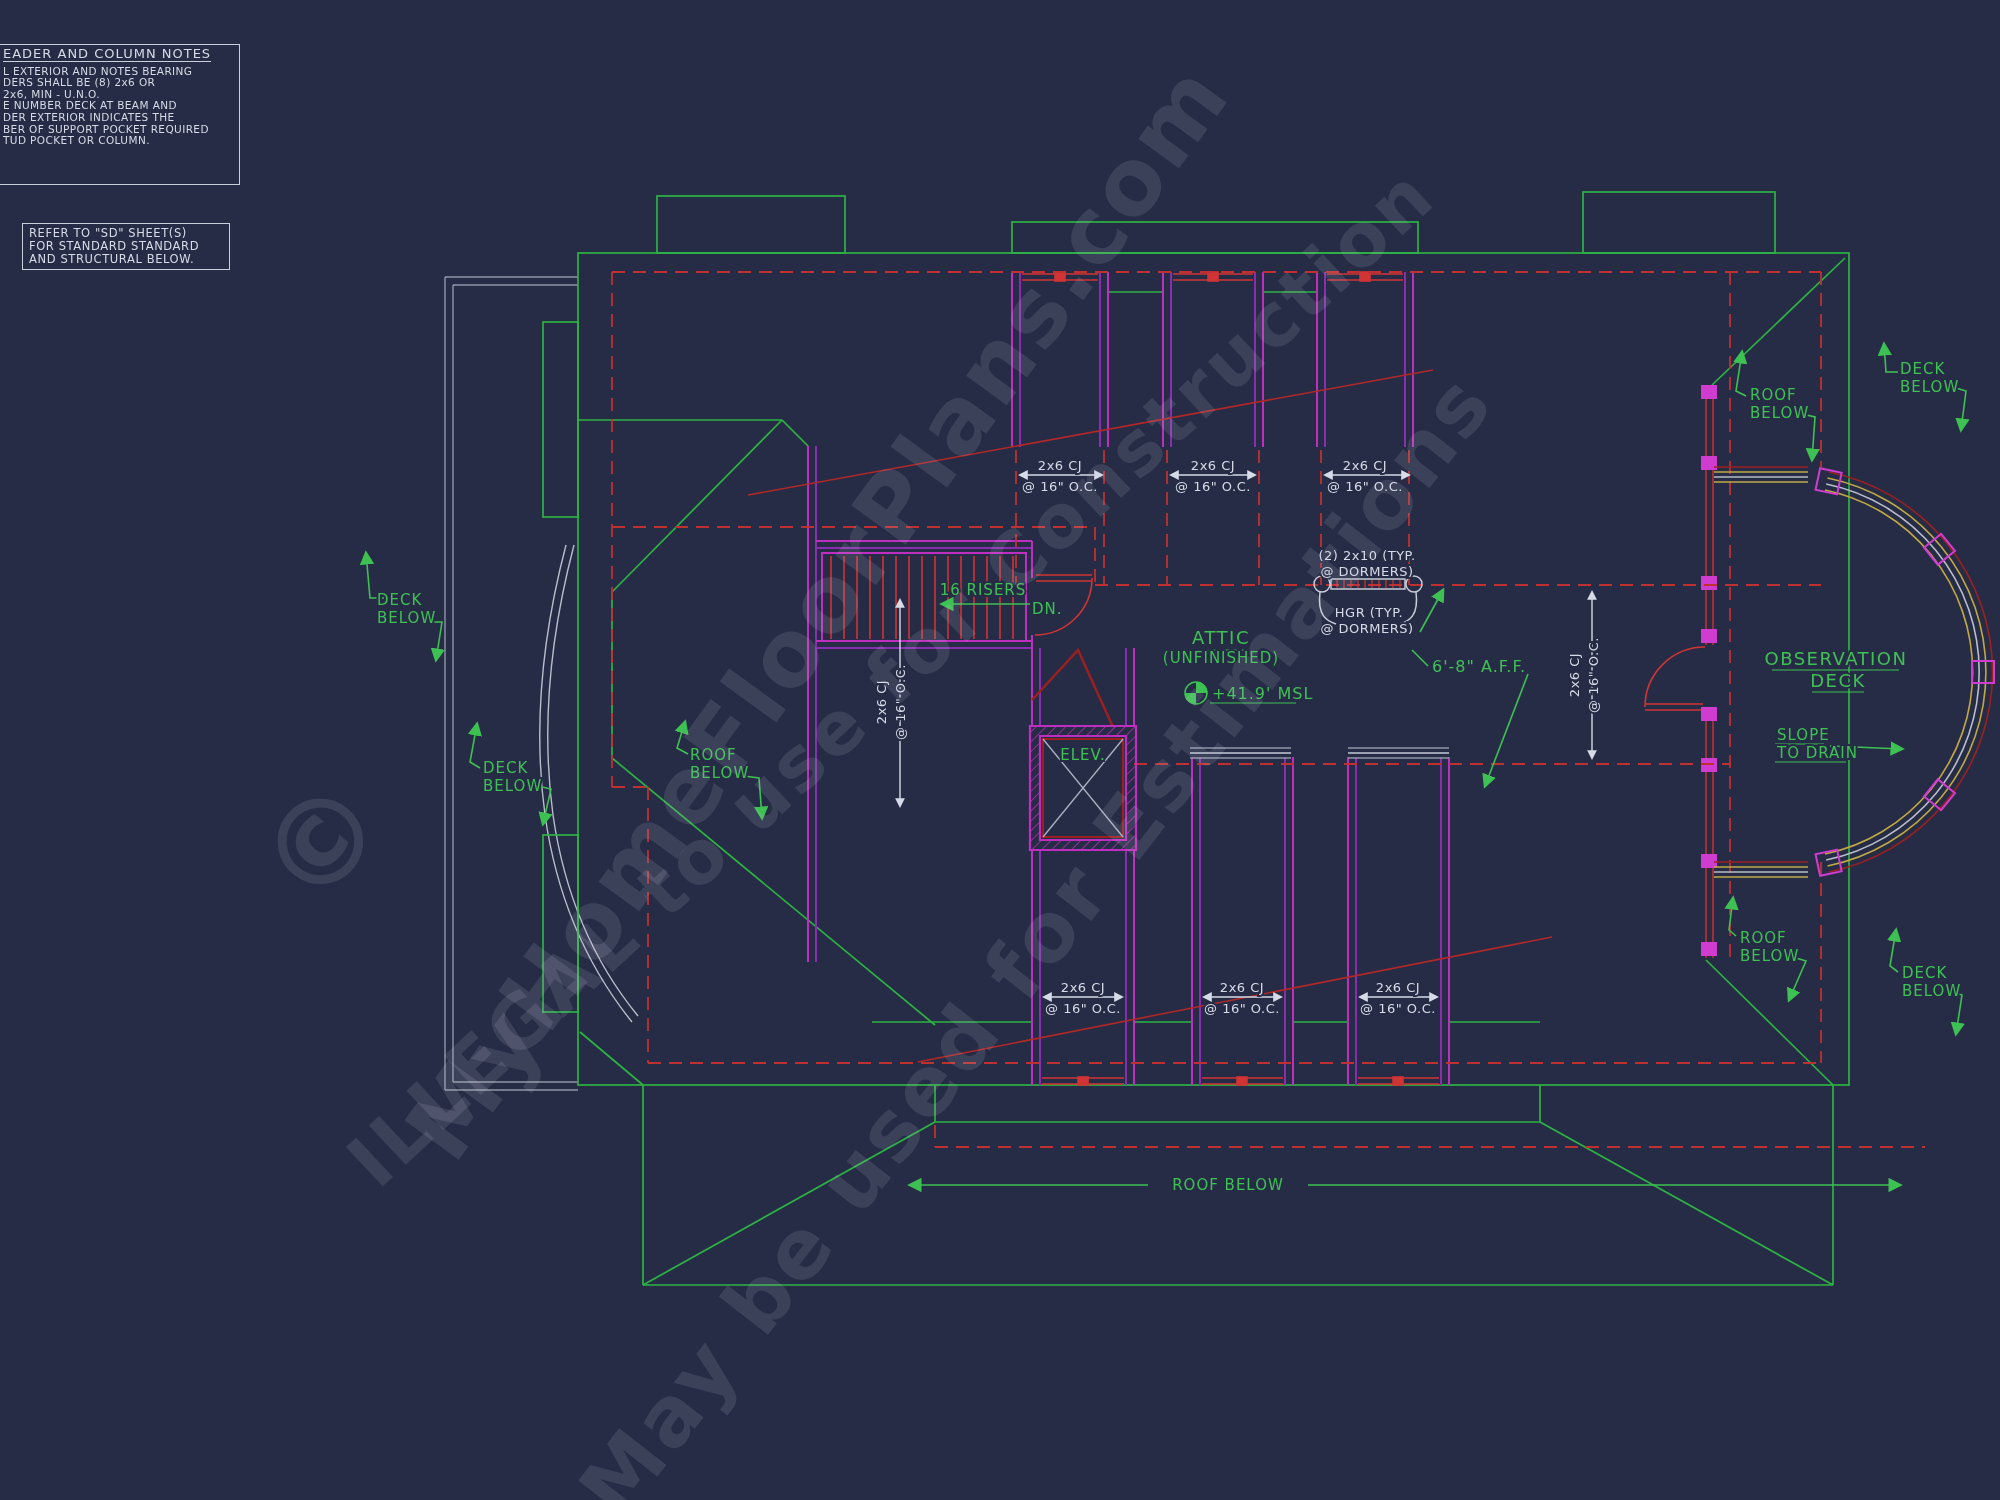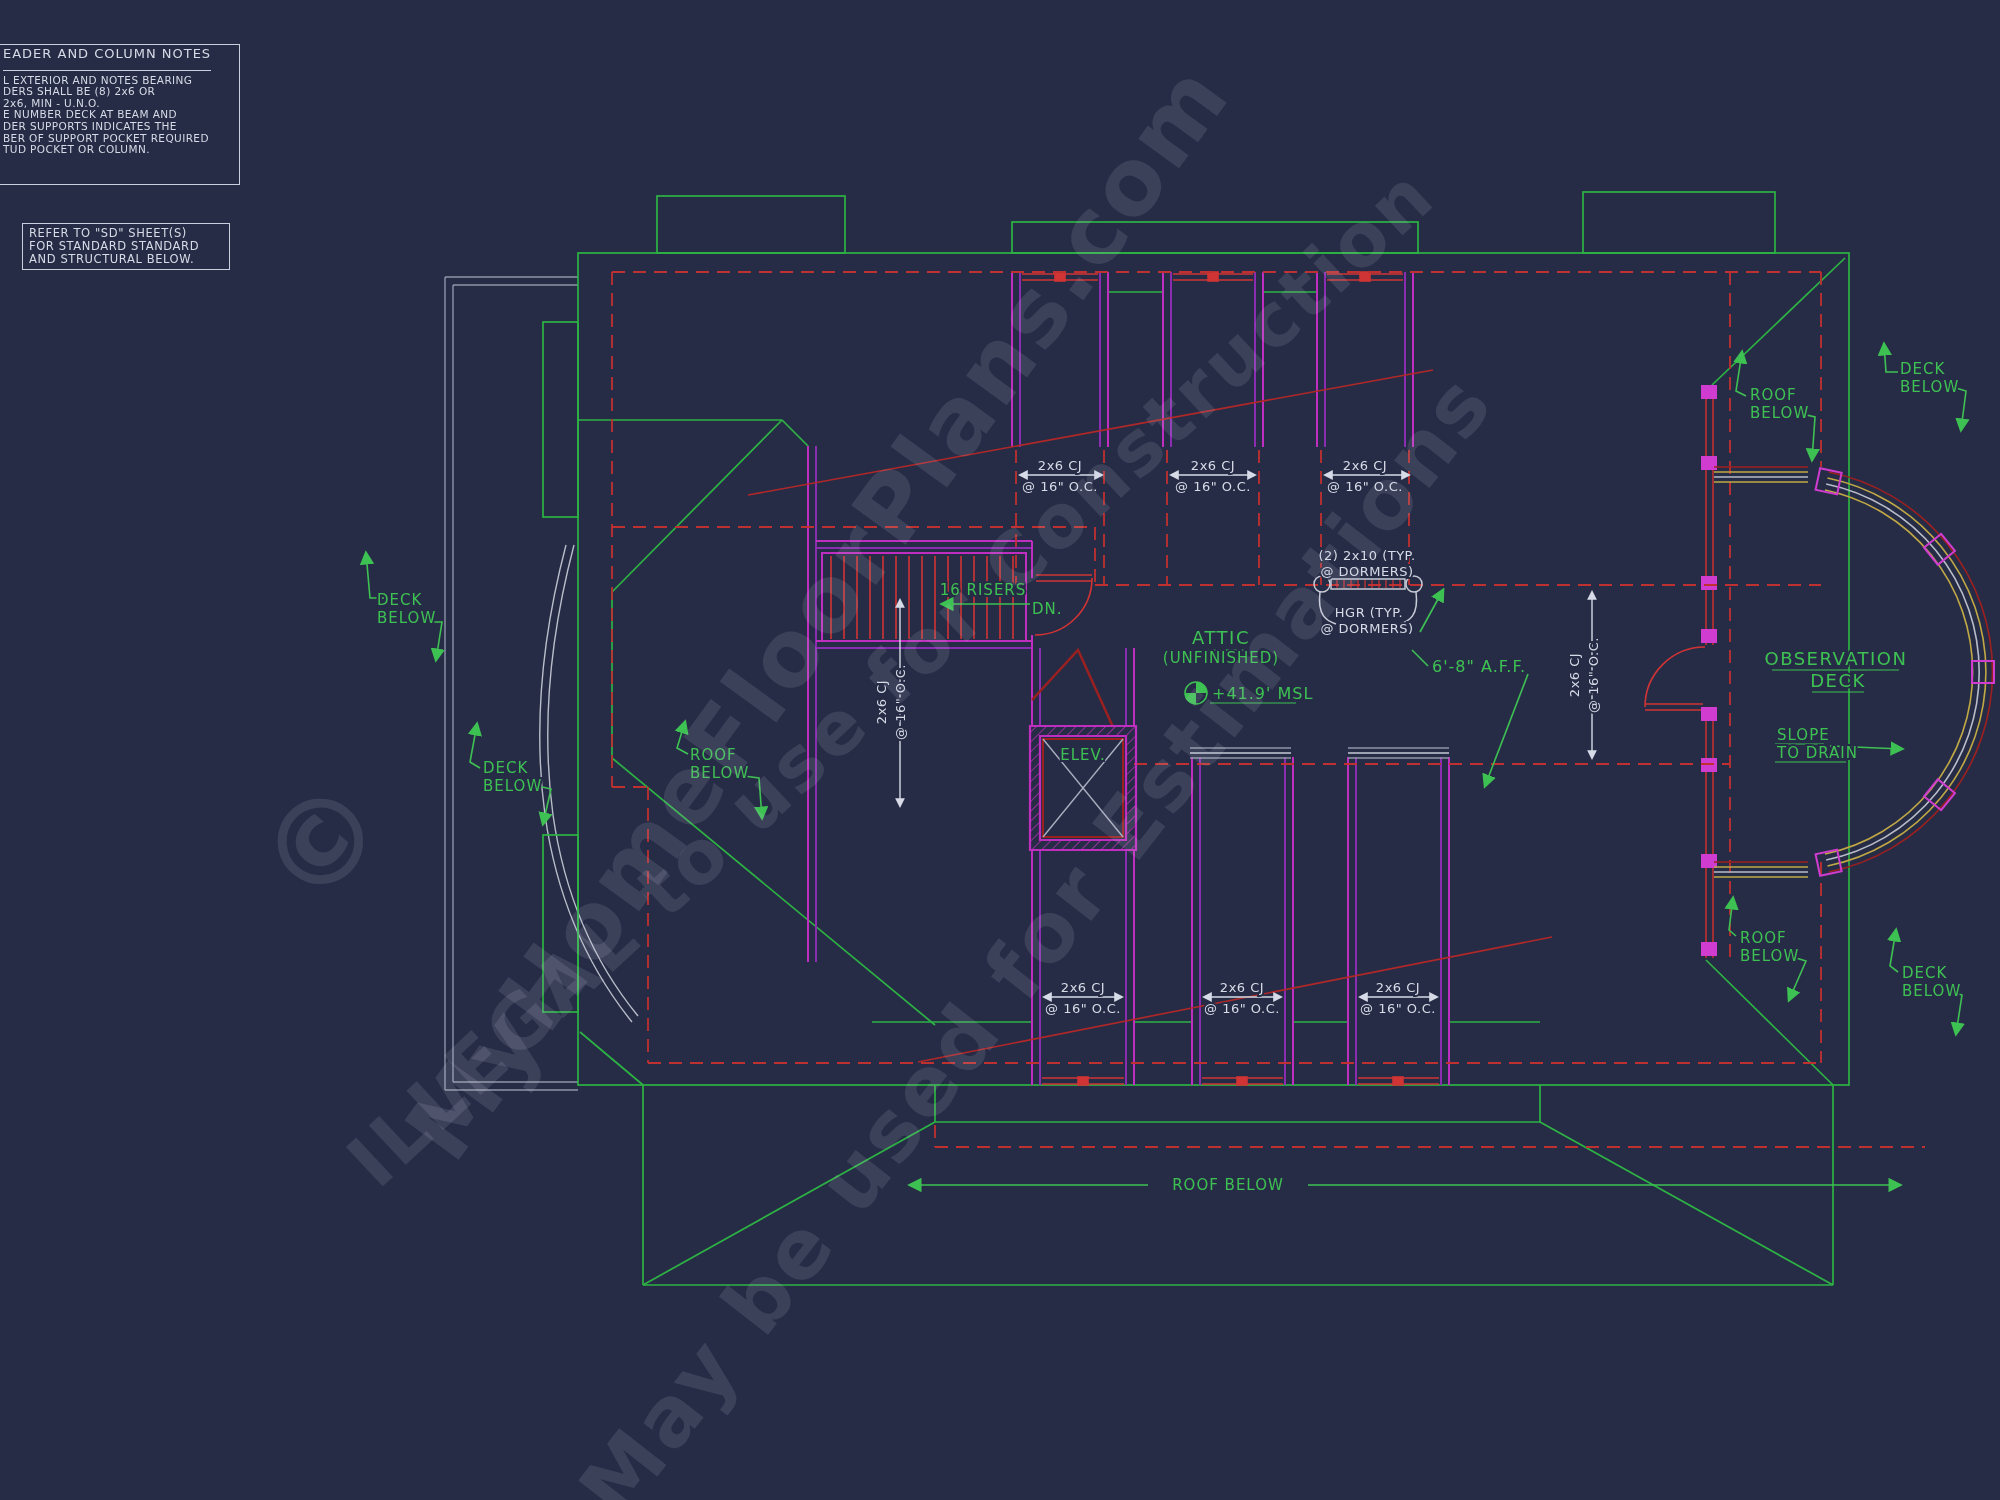--- a/index.html
+++ b/index.html
@@ -4,21 +4,21 @@
 <style>
   html,body{margin:0;padding:0;background:#272c46;}
   .canvas{position:relative;width:2000px;height:1500px;background:#272c46;overflow:hidden;
           font-family:"DejaVu Sans",sans-serif;}
   svg{position:absolute;left:0;top:0;}
   
   .nbox{position:absolute;border:1.5px solid #c9cfdd;color:#d6dbe7;background:transparent;
         font-family:"DejaVu Sans",sans-serif;letter-spacing:.4px;}
   .nb1{left:-14px;top:44px;width:232px;height:136px;padding:3px 4px 0 16px;font-size:10.5px;line-height:11.6px;}
   .nb1 .nb-title{font-size:13px;letter-spacing:1px;border-bottom:1px solid #c9cfdd;
-        padding-bottom:10px;margin-bottom:4px;display:inline-block;}
+        padding-bottom:1px;margin-bottom:4px;display:inline-block;}
   .nb2{left:22px;top:223px;width:196px;height:40px;padding:3px 4px 2px 6px;font-size:11.5px;line-height:13px;letter-spacing:.6px;}
   
   .wm{position:absolute;color:rgba(205,211,228,0.13);white-space:nowrap;font-weight:bold;
       letter-spacing:4px;transform-origin:center center;pointer-events:none;}
   .wm1{left:155px;top:558px;font-size:92px;transform:rotate(-54deg);}
   .wm2{left:165px;top:634px;font-size:74px;transform:rotate(-43deg);}
   .wm3{left:325px;top:898px;font-size:82px;transform:rotate(-52deg);}
   .wmc{left:262px;top:772px;font-size:118px;transform:rotate(-50deg);}
   
   text{font-family:"DejaVu Sans",sans-serif;paint-order:stroke;stroke:#272c46;stroke-width:4px;}
@@ -391,21 +391,21 @@
   <text class="tw t13" x="1598" y="675" text-anchor="middle" transform="rotate(-90 1598 675)">@ 16" O.C.</text>
 </g>
 </svg>
 
 <div class="nbox nb1">
   <span class="nb-title">EADER AND COLUMN NOTES</span>
   <div>L EXTERIOR AND NOTES BEARING</div>
   <div>DERS SHALL BE (8) 2x6  OR</div>
   <div>2x6, MIN - U.N.O.</div>
   <div>E NUMBER DECK AT BEAM AND</div>
-  <div>DER SUPPORTS INDICATES THE</div>
+  <div>DER EXTERIOR INDICATES THE</div>
   <div>BER OF SUPPORT POCKET REQUIRED</div>
   <div>TUD POCKET OR COLUMN.</div>
 </div>
 
 <div class="nbox nb2">
   <div>REFER TO "SD" SHEET(S)</div>
   <div>FOR STANDARD STANDARD</div>
   <div>AND STRUCTURAL BELOW.</div>
 </div>
 

